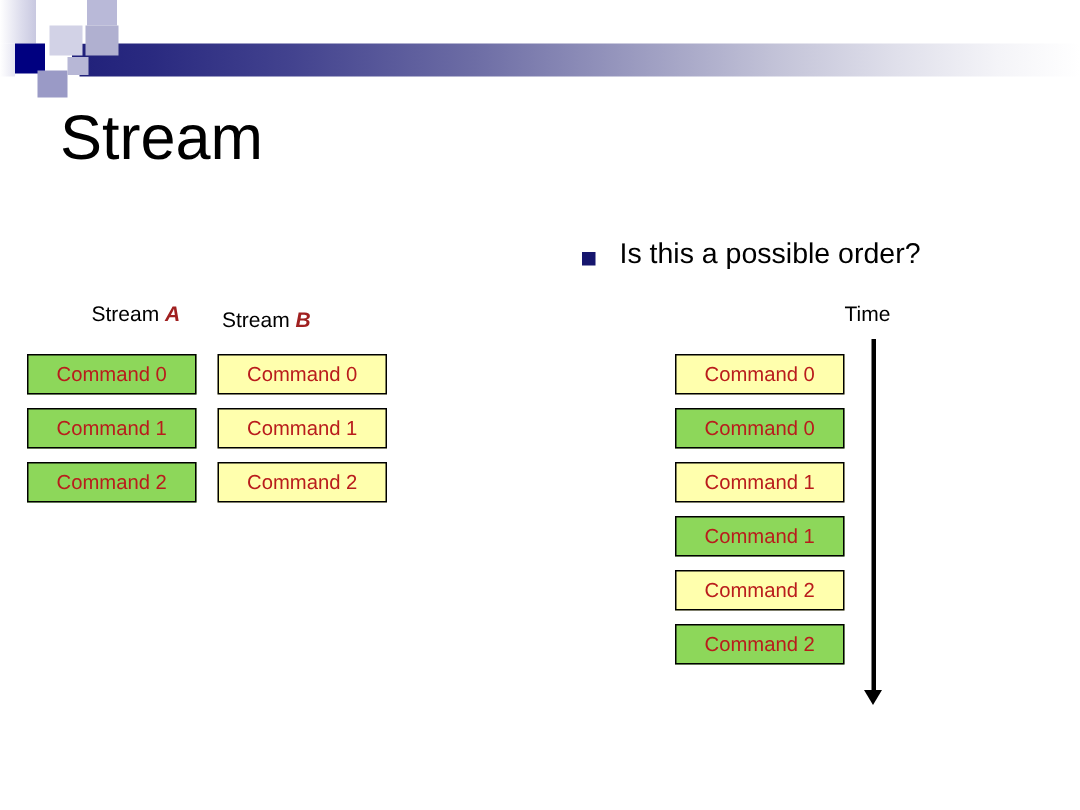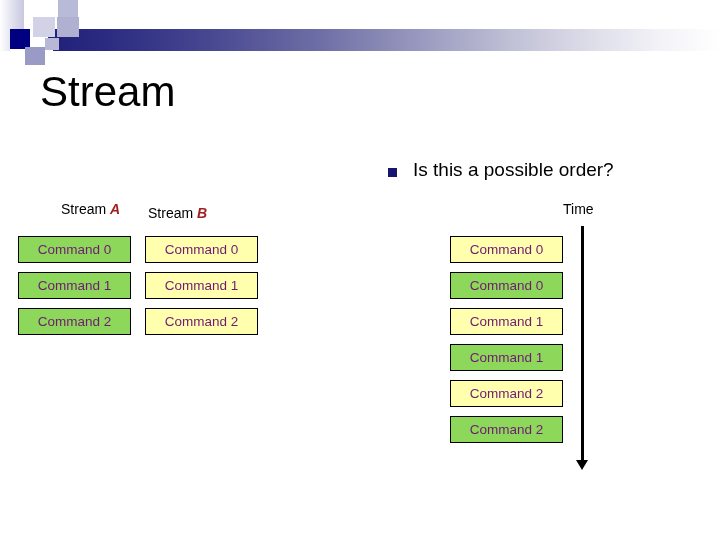--- a/index.html
+++ b/index.html
@@ -97,21 +97,21 @@
     position: absolute;
     width: 113px;
     height: 27px;
     border: 1px solid #000000;
     box-sizing: border-box;
     display: flex;
     align-items: center;
     justify-content: center;
     font-size: 13.5px;
     line-height: 16px;
-    color: #701a75;
+    color: #b91c1c;
     white-space: nowrap;
   }
   .cmd-green  { background: #8dd75a; }
   .cmd-yellow { background: #ffffad; }
 
   .col-a  { left: 18px; }
   .col-b  { left: 145px; }
   .col-t  { left: 450px; }
 
   

